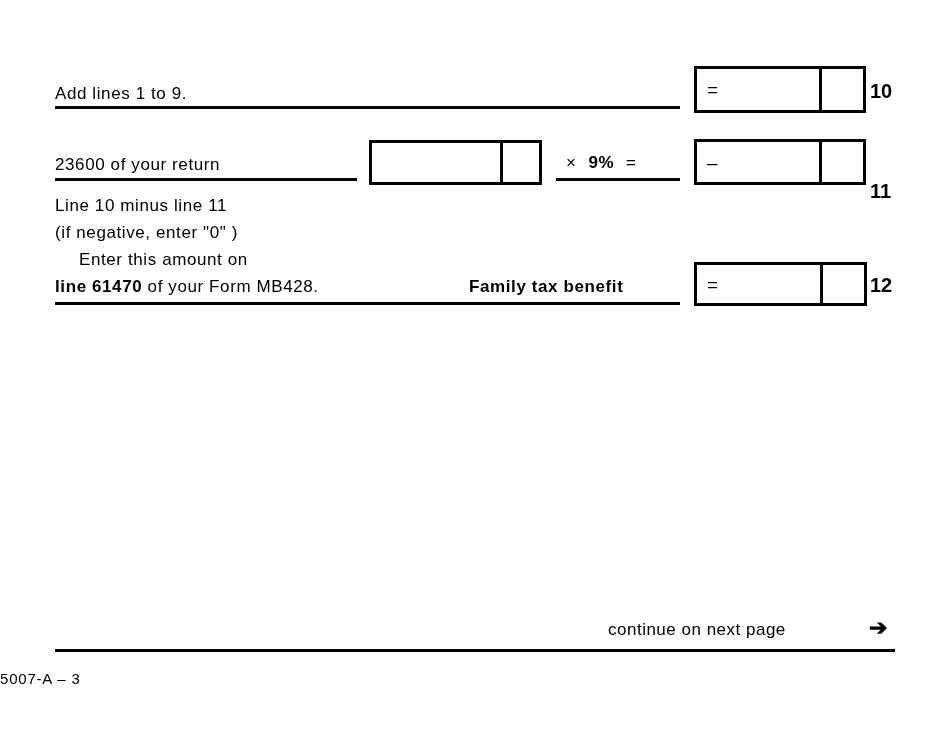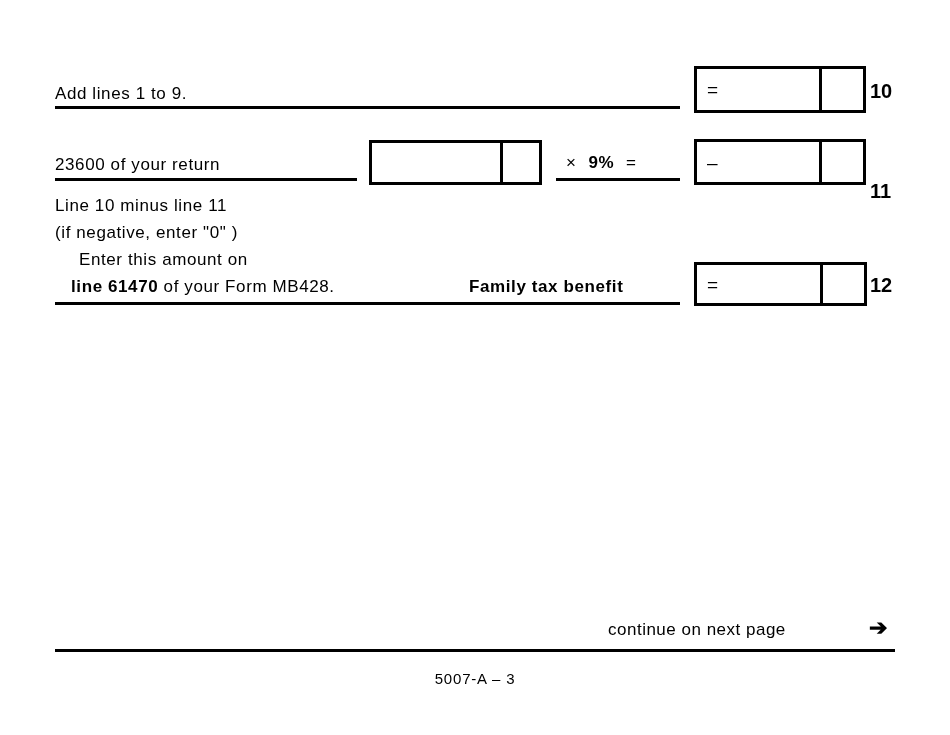--- a/index.html
+++ b/index.html
@@ -106,21 +106,21 @@
     line-height: 1;
     font-size: 22px;
     font-weight: bold;
   }
   .footer-id {
     position: absolute;
     font-size: 15px;
     letter-spacing: 0.8px;
     white-space: pre;
     line-height: 1;
-    text-align: center;
+    text-align: left;
   }
 </style>
 </head>
 <body>
 
 <div class="page">
 
   <div class="abs ftext" style="left:55px; top:80px;">Add lines 1 to 9.</div>
 
   <div class="rule" style="left:55px; top:106px; width:625px;"></div>
@@ -156,21 +156,21 @@
   </div>
 
   <div class="linenum" style="left:870px; top:153px;margin-top:28px;">11</div>
 
   <div class="abs ftext" style="left:55px; top:192px;">Line 10 minus line 11</div>
 
   <div class="abs ftext" style="left:55px; top:219px;">(if negative, enter "0" )</div>
 
   <div class="abs ftext" style="left:55px; top:246px;margin-left:24px;">Enter this amount on</div>
 
-  <div class="abs ftext" style="left:55px; top:273px;margin-left:16px;"><span class="ftext-bold">line 61470</span><span> of your Form MB428.</span></div>
+  <div class="abs ftext" style="left:55px; top:273px;"><span class="ftext-bold">line 61470</span><span> of your Form MB428.</span></div>
 
   <div class="abs ftext ftext-bold" style="left:460px; top:273px;margin-left:9px;">Family tax benefit</div>
 
   <div class="rule" style="left:55px; top:302px; width:625px;"></div>
 
   <div class="amountbox" style="left:694px; top:262px; width:173px; height:44px;">
     <div class="dollars">
       <span class="sign">=</span>
     </div>
     <div class="cents" style="width:44px;"></div>

